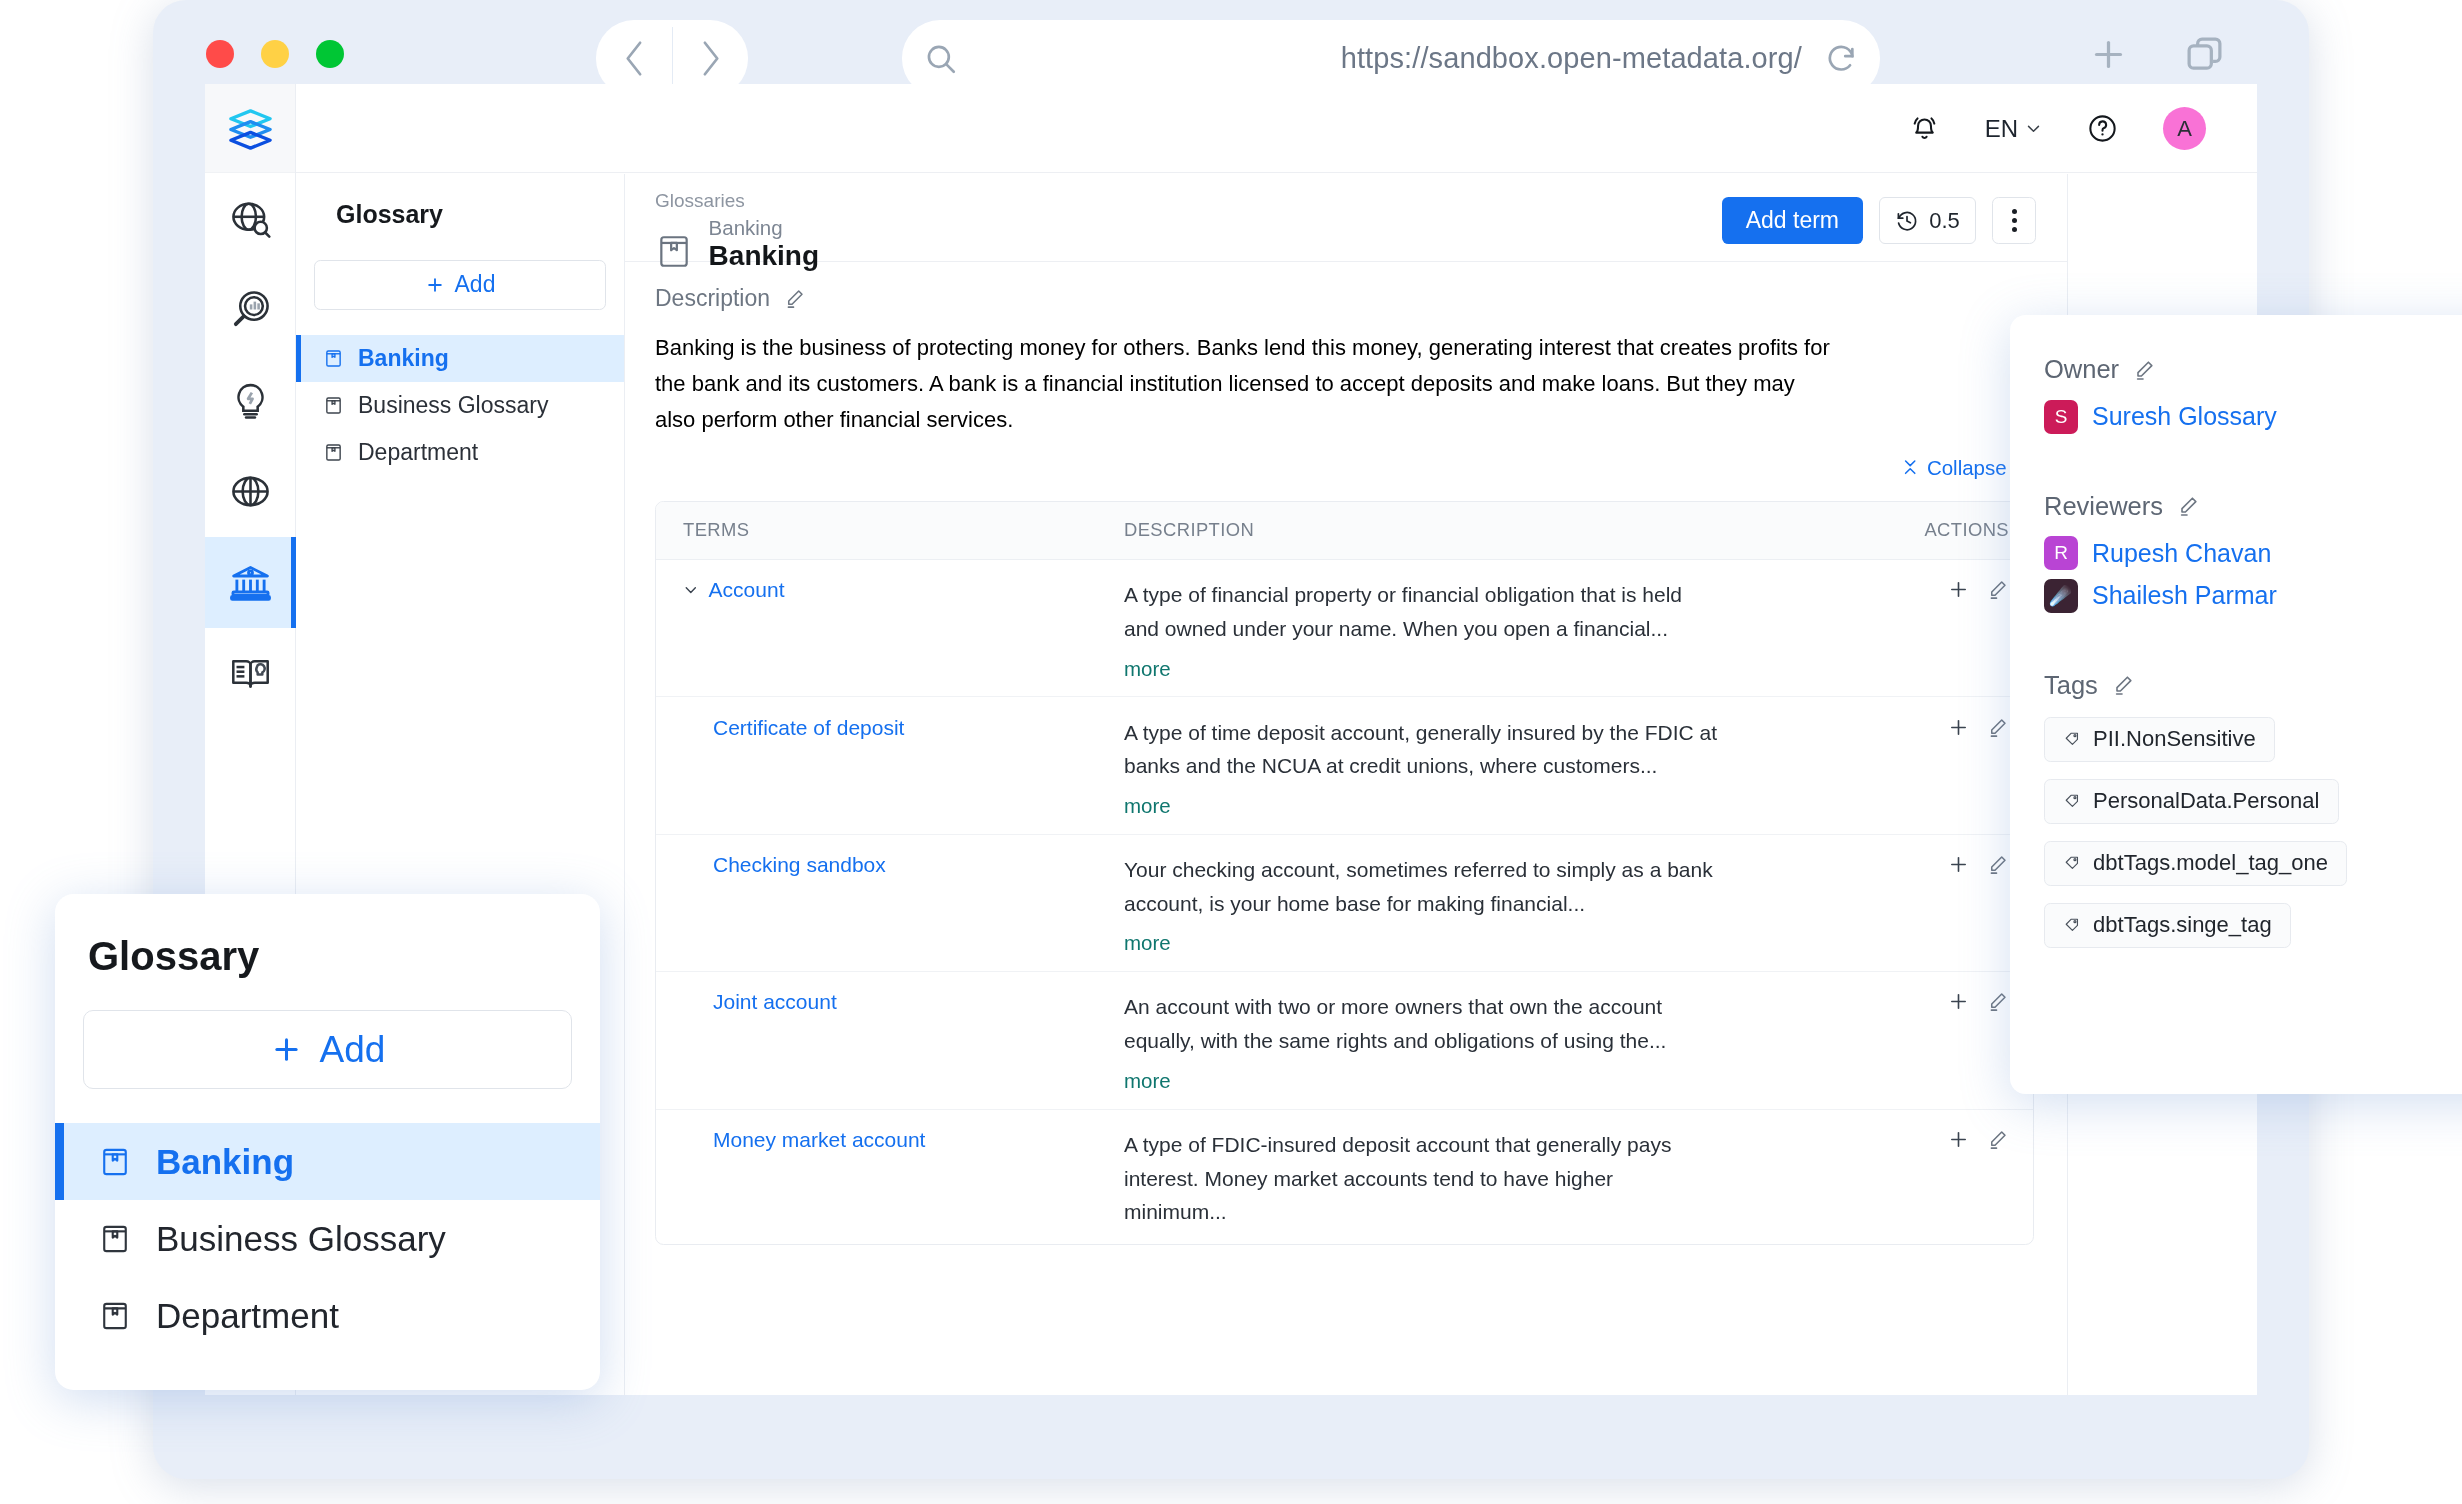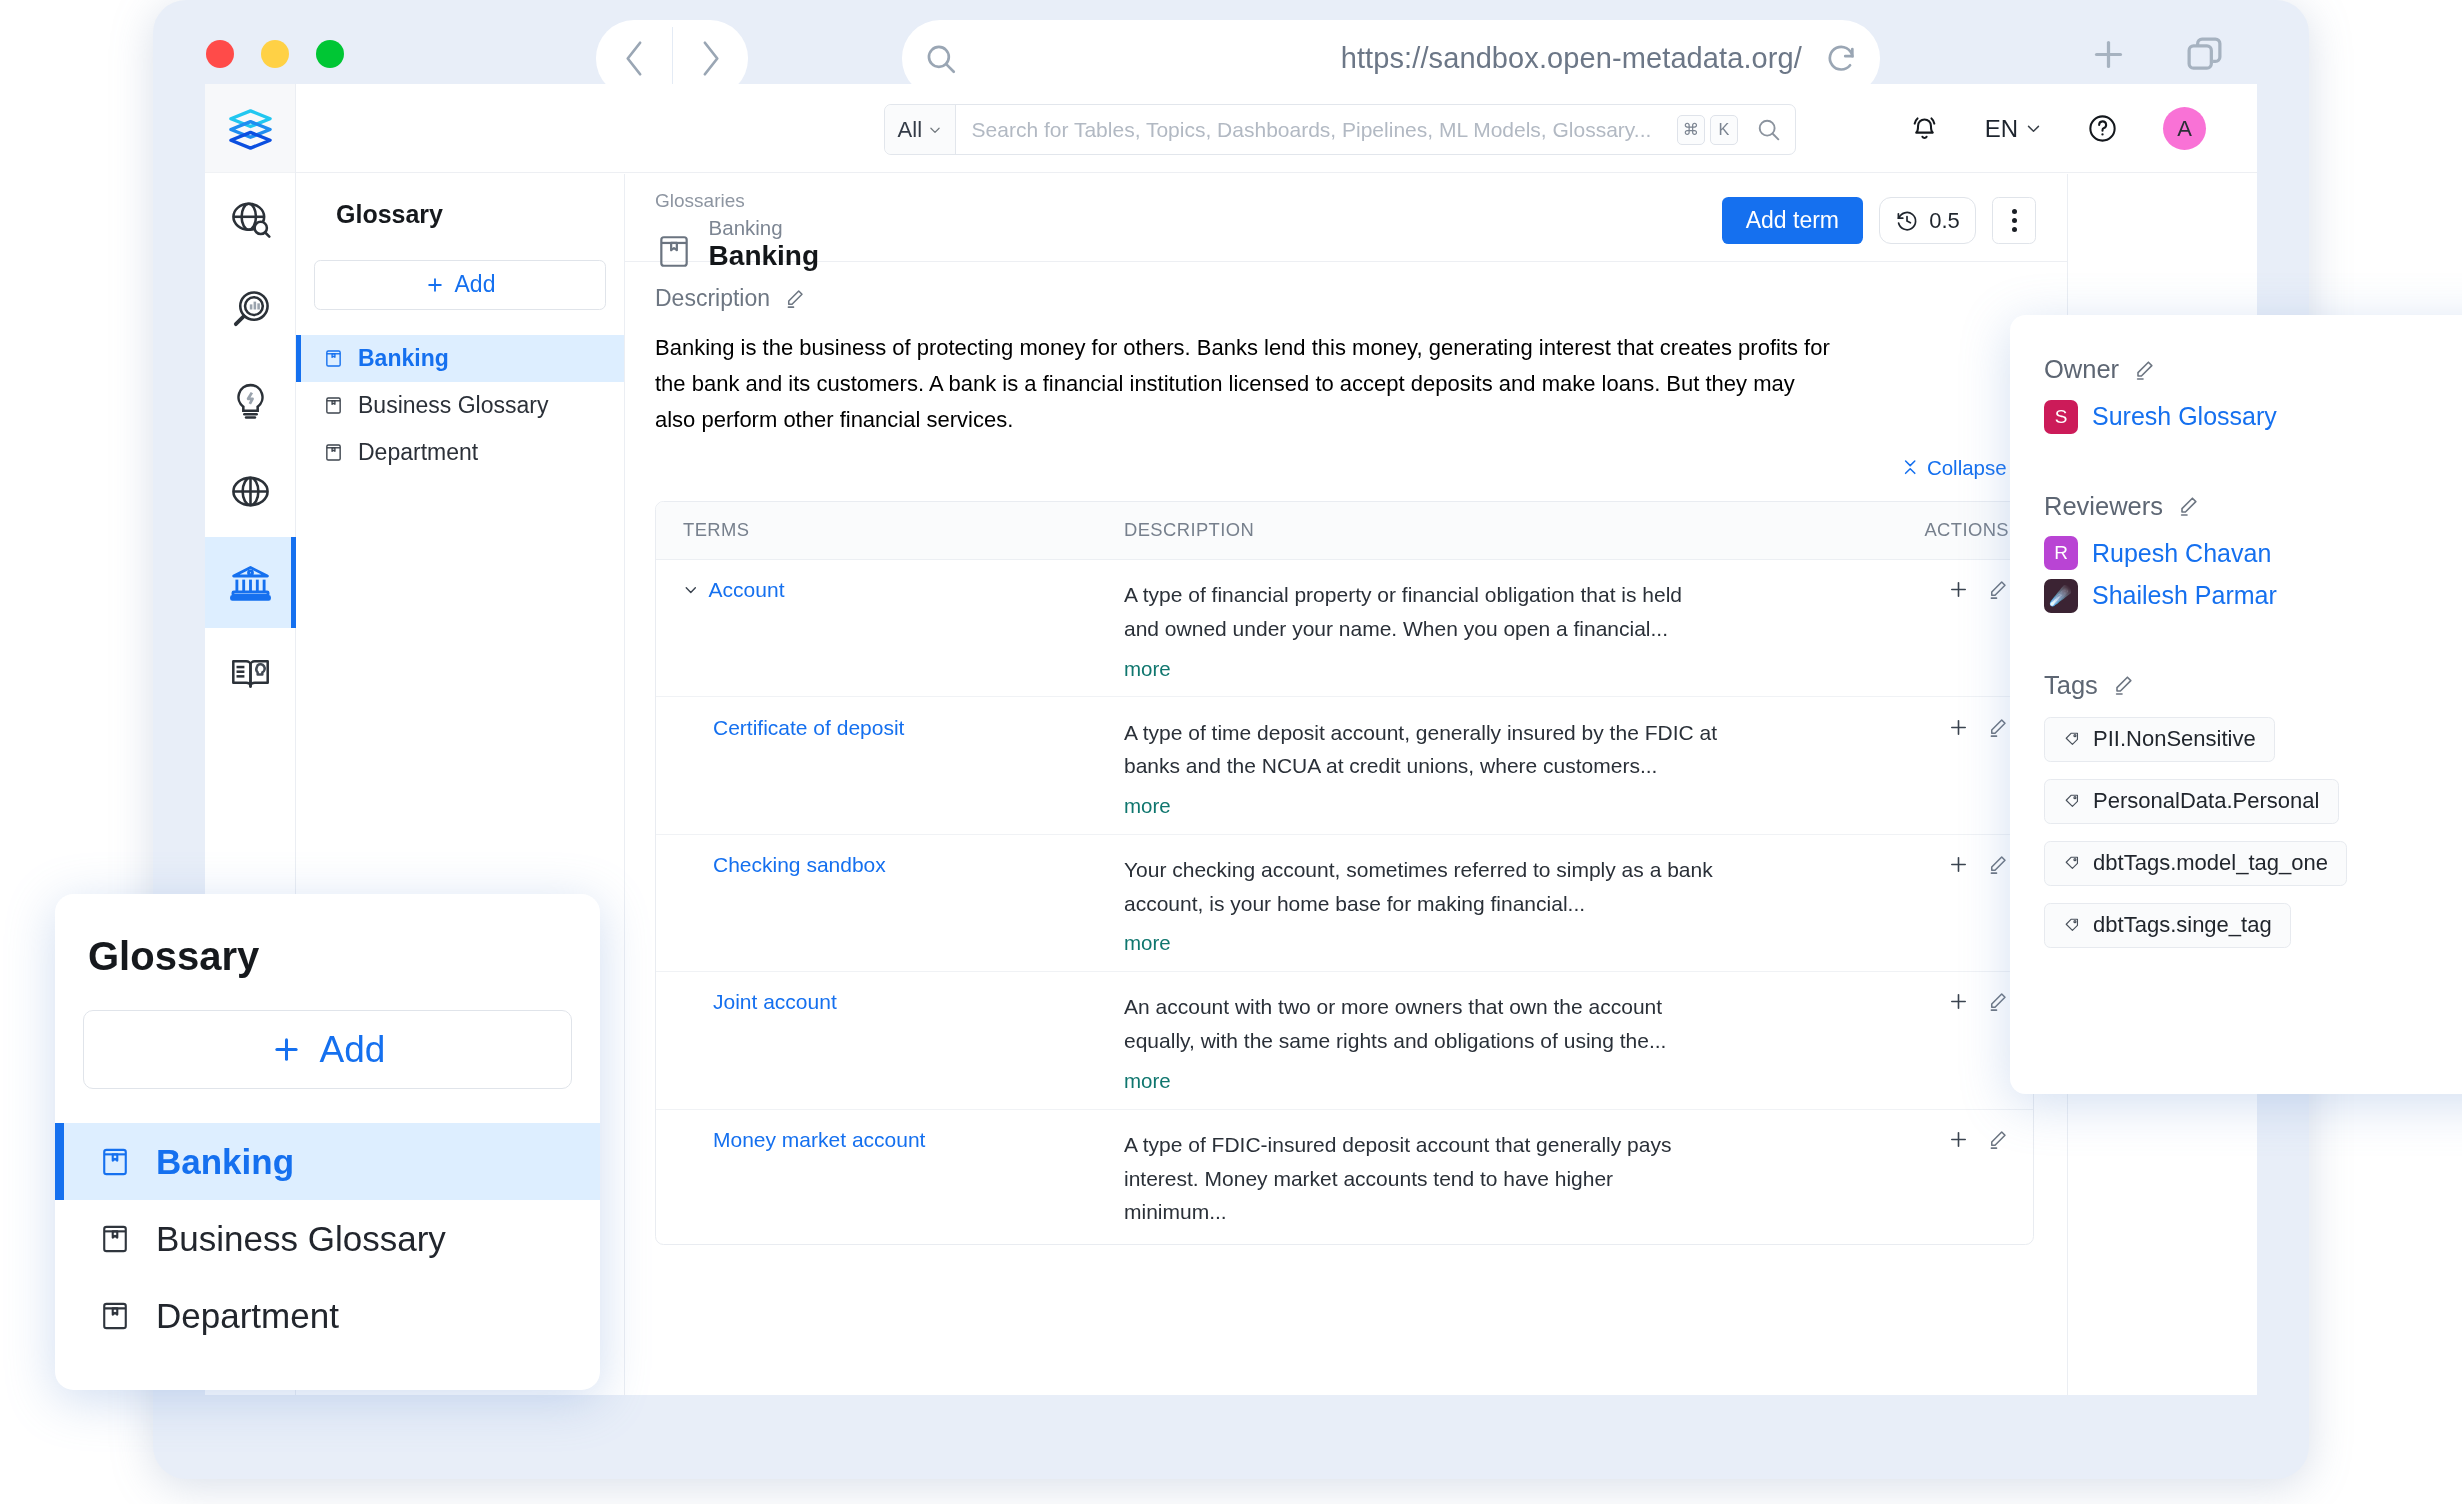--- a/index.html
+++ b/index.html
@@ -198,21 +198,21 @@
     display: flex; align-items: center; gap: 15.6px;
   }
   #add-term-btn {
     height: 47px; padding: 0 24px;
     background: #1570ef; color: #ffffff;
     border-radius: 6.4px; font-size: 23px;
     display: flex; align-items: center;
   }
   #version-btn {
     height: 47px; padding: 0 15.6px;
-    border: 0.7px solid #e0e4ea; border-radius: 12px;
+    border: 0.7px solid #e0e4ea; border-radius: 6px;
     display: flex; align-items: center; gap: 10px;
     font-size: 22px; color: #1f252d; background: #fff;
   }
   #more-btn {
     width: 44px; height: 47px;
     border: 0.7px solid #e0e4ea; border-radius: 6.4px;
     display: flex; align-items: center; justify-content: center;
     background: #fff;
   }
   .dot3 { display: flex; flex-direction: column; gap: 4.3px; }
@@ -471,39 +471,20 @@
               <line x1="4.2" y1="8.4" x2="8.6" y2="8.4"></line>
               <line x1="4.2" y1="11" x2="8.6" y2="11"></line>
               <line x1="4.2" y1="13.6" x2="8.6" y2="13.6"></line>
               <path d="M16 7.4a2.4 2.4 0 1 1 2.6 4v1.2h-2.6V11.4a2.4 2.4 0 0 1-.6-2.6z" stroke="#434b55"></path>
             </svg>
         </span>
       </div>
     </div>
 
     <div id="app-bar">
-      <div id="search-wrap">
-        <div id="search-scope">
-          <span>All</span>
-          <span>
-            <svg width="14" height="14" viewBox="0 0 24 24" fill="none" stroke="#72797f" stroke-width="2.2" stroke-linecap="round" stroke-linejoin="round">
-                <polyline points="5,9 12,16 19,9"></polyline>
-              </svg>
-          </span>
-        </div>
-        <input id="search-input-field" value="" placeholder="Search for Tables, Topics, Dashboards, Pipelines, ML Models, Glossary..." style="">
-        <div class="kbd">⌘</div>
-        <div class="kbd">K</div>
-        <div style="width:52px;display:flex;align-items:center;justify-content:center;">
-          <svg width="25.5" height="25.5" viewBox="0 0 24 24" fill="none" stroke="#8b939e" stroke-width="1.8" stroke-linecap="round">
-              <circle cx="10.5" cy="10.5" r="7"></circle>
-              <line x1="16" y1="16" x2="21" y2="21"></line>
-            </svg>
-        </div>
-      </div>
 
       <div id="appbar-right">
         <span>
           <svg width="31" height="31" viewBox="0 0 24 24" fill="none" stroke="#14181d" stroke-width="1.6" stroke-linecap="round" stroke-linejoin="round">
               <path d="M7 10a5 5 0 0 1 10 0c0 4 1.4 5.2 1.4 5.2H5.6S7 14 7 10z"></path>
               <path d="M10.4 18.4a1.8 1.8 0 0 0 3.2 0"></path>
               <path d="M4.4 8.2A6.4 6.4 0 0 1 6.6 4.2M19.6 8.2A6.4 6.4 0 0 0 17.4 4.2"></path>
             </svg>
         </span>
         <div id="lang-select">

